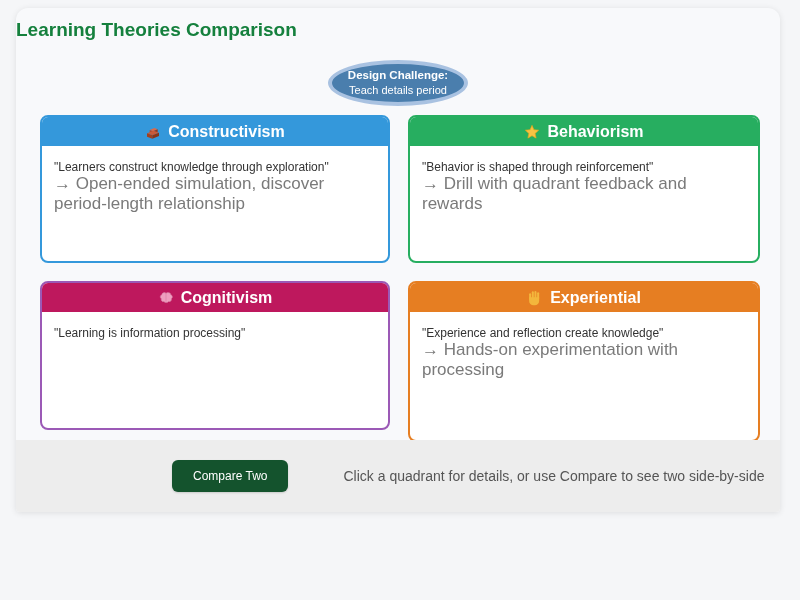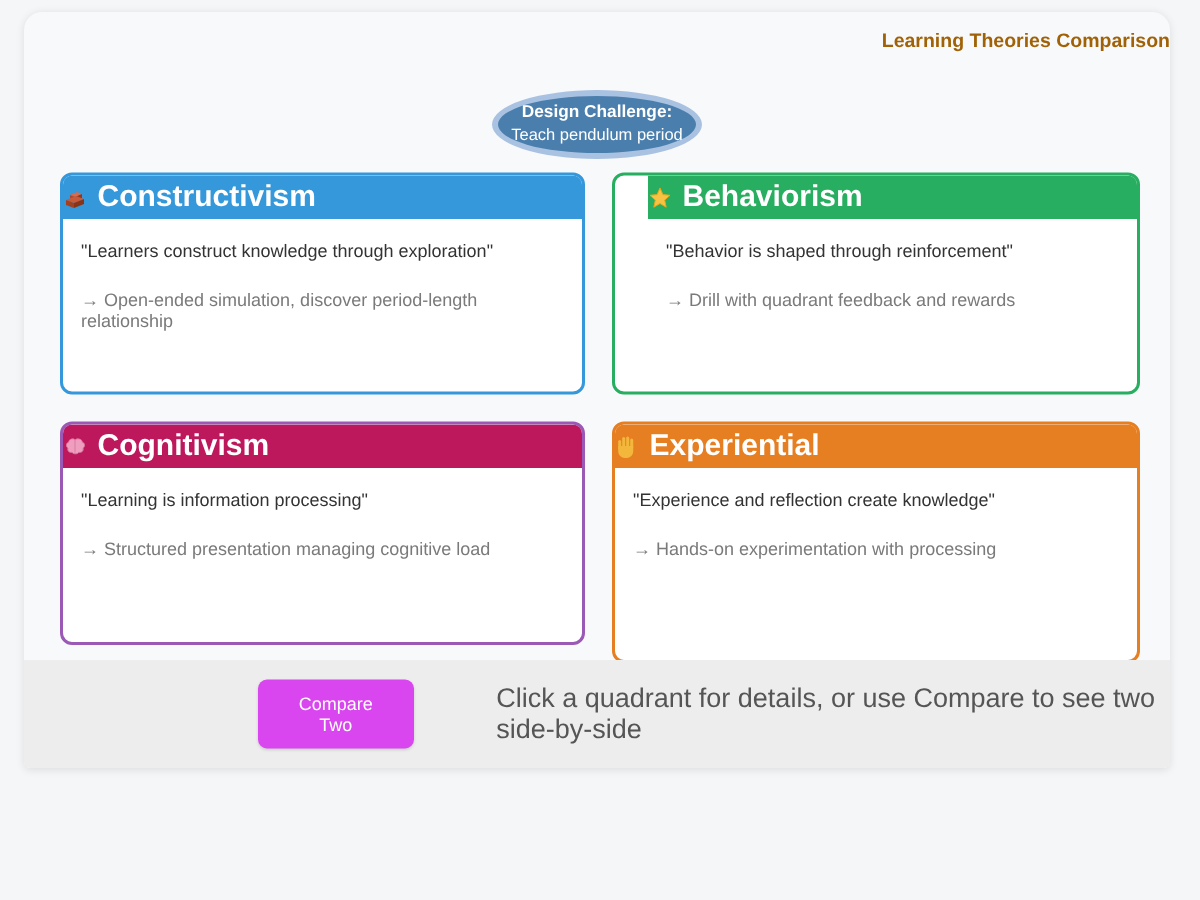--- a/index.html
+++ b/index.html
@@ -11,21 +11,21 @@
     overflow:hidden;
   }
   .panel {
     position:absolute; left:16px; top:8px; width:764px; height:504px;
     background:#f8f9fb;
     border-radius:12px 12px 4px 4px;
     box-shadow:0 1px 6px rgba(0,0,0,0.10);
   }
   .page-title {
     position:absolute; top:11px; left:0; width:100%;
-    text-align:right; font-size:13px; font-weight:bold; color:#a16207;
+    text-align:left; font-size:19px; font-weight:bold; color:#15803d;
   }
   .challenge-ellipse {
     position:absolute; top:52px; left:50%; transform:translateX(-50%);
     width:140px; height:46px;
     background:#4a7ead;
     border:4px solid #7f1d1d;
     border-radius:50%;
     display:flex; flex-direction:column; align-items:center; justify-content:center;
     color:#fff; text-align:center; line-height:1.35;
   }
@@ -34,52 +34,52 @@
   .card {
     position:absolute; background:#ffffff;
     border:2px solid #888; border-radius:8px;
     overflow:hidden; cursor:pointer;
   }
   .card-c1 { left:24px;  top:107px; width:350px; height:148px; }
   .card-c2 { left:392px; top:107px; width:352px; height:148px; }
   .card-c3 { left:24px;  top:273px; width:350px; height:149px; }
   .card-c4 { left:392px; top:273px; width:352px; height:161px; }
   .card-header {
-    height:29px; display:flex; align-items:center; gap:7px;
-    color:#fff; font-size:20px; font-weight:bold;
+    height:29px; display:flex; align-items:center; justify-content:center; gap:7px;
+    color:#fff; font-size:16px; font-weight:bold;
   }
   .card-header .icon { display:inline-flex; width:16px; height:16px; }
   .card-body { padding:14px 12px 0 12px; }
   .card-quote { font-size:12px; color:#333333; }
-  .card-approach { font-size:12px; color:#7a7a7a; margin-top:19px; }
+  .card-approach { font-size:17px; color:#7a7a7a; }
   .footer-bar {
     position:absolute; left:0; bottom:0; width:100%; height:72px;
     background:#ededed; border-radius:0 0 4px 4px;
     display:flex; align-items:center;
   }
   .compare-button {
     margin-left:156px;
     padding:9px 21px;
     background:#9b59b6; color:#fff;
     font-size:12px; font-family:"Liberation Sans", sans-serif;
     border:none; border-radius:6px; cursor:pointer;
     box-shadow:0 1px 2px rgba(0,0,0,0.15);
   }
-  .footer-hint { margin-left:55px; font-size:18px; color:#555555; }
+  .footer-hint { margin-left:55px; font-size:14px; color:#555555; }
 </style>
 </head>
 <body>
 
 <div class="panel">
 
   <div class="page-title">Learning Theories Comparison</div>
 
   <div class="challenge-ellipse" style="background-color: rgb(74, 126, 173); border-color: rgb(169, 194, 225);">
     <div class="challenge-label">Design Challenge:</div>
-    <div class="challenge-text">Teach pendulum period</div>
+    <div class="challenge-text">Teach details period</div>
   </div>
 
   <div class="card card-c1" style="border-color: rgb(52, 152, 219);">
     <div class="card-header" style="background-color: rgb(52, 152, 219);">
       <span class="icon">
         <svg viewBox="0 0 24 24" width="16" height="16">
           <polygon points="7,9 14,6 19,8 12,11" fill="#d96a4a"></polygon>
           <polygon points="7,9 12,11 12,15 7,13" fill="#b0482e"></polygon>
           <polygon points="12,11 19,8 19,12 12,15" fill="#93381f"></polygon>
           <polygon points="3,14 13,10 21,13 11,17" fill="#c85a3a"></polygon>
@@ -88,21 +88,21 @@
         </svg>
       </span>
       <span>Constructivism</span>
     </div>
     <div class="card-body">
       <div class="card-quote">"Learners construct knowledge through exploration"</div>
       <div class="card-approach">→ Open-ended simulation, discover period-length relationship</div>
     </div>
   </div>
 
-  <div class="card card-c2" style="border-color: rgb(39, 174, 96); padding-left: 22px;">
+  <div class="card card-c2" style="border-color: rgb(39, 174, 96);">
     <div class="card-header" style="background-color: rgb(39, 174, 96);">
       <span class="icon">
         <svg viewBox="0 0 24 24" width="16" height="16">
           <polygon points="12,2 14.9,8.6 22,9.3 16.7,14.1 18.2,21.2 12,17.5 5.8,21.2 7.3,14.1 2,9.3 9.1,8.6" fill="#f6c344" stroke="#e9a617" stroke-width="1"></polygon>
         </svg>
       </span>
       <span>Behaviorism</span>
     </div>
     <div class="card-body">
       <div class="card-quote">"Behavior is shaped through reinforcement"</div>
@@ -115,21 +115,20 @@
       <span class="icon">
         <svg viewBox="0 0 24 24" width="16" height="16">
           <path d="M5 13c-2.2-1-2.2-5 0.8-6 0-3 5-4.2 6.2-2 2-2.2 7.2-1 7.2 2 3 1 3 5 0.8 6 1 3-2 5.2-4.2 4.2-1 2.2-5.8 2.2-6.8 0-2.2 1-5-1.2-4-4.2z" fill="#ef9ebf" stroke="#d4789f" stroke-width="0.9"></path>
           <path d="M12 4.5v13" stroke="#d4789f" stroke-width="0.9" fill="none"></path>
         </svg>
       </span>
       <span>Cognitivism</span>
     </div>
     <div class="card-body">
       <div class="card-quote">"Learning is information processing"</div>
-      <div class="card-approach">→ Structured presentation managing cognitive load</div>
     </div>
   </div>
 
   <div class="card card-c4" style="border-color: rgb(230, 126, 34);">
     <div class="card-header" style="background-color: rgb(230, 126, 34);">
       <span class="icon">
         <svg viewBox="0 0 24 24" width="16" height="16">
           <g fill="#f3b73c">
             <rect x="3.2" y="5" width="3" height="10" rx="1.5"></rect>
             <rect x="7.2" y="2" width="3" height="12" rx="1.5"></rect>
@@ -141,17 +140,17 @@
       </span>
       <span>Experiential</span>
     </div>
     <div class="card-body">
       <div class="card-quote">"Experience and reflection create knowledge"</div>
       <div class="card-approach">→ Hands-on experimentation with processing</div>
     </div>
   </div>
 
   <div class="footer-bar">
-    <button class="compare-button" style="background-color: #d946ef;">Compare Two</button>
+    <button class="compare-button" style="background-color: #14532d;">Compare Two</button>
     <div class="footer-hint">Click a quadrant for details, or use Compare to see two side-by-side</div>
   </div>
 
 </div>
 
 </body></html>

